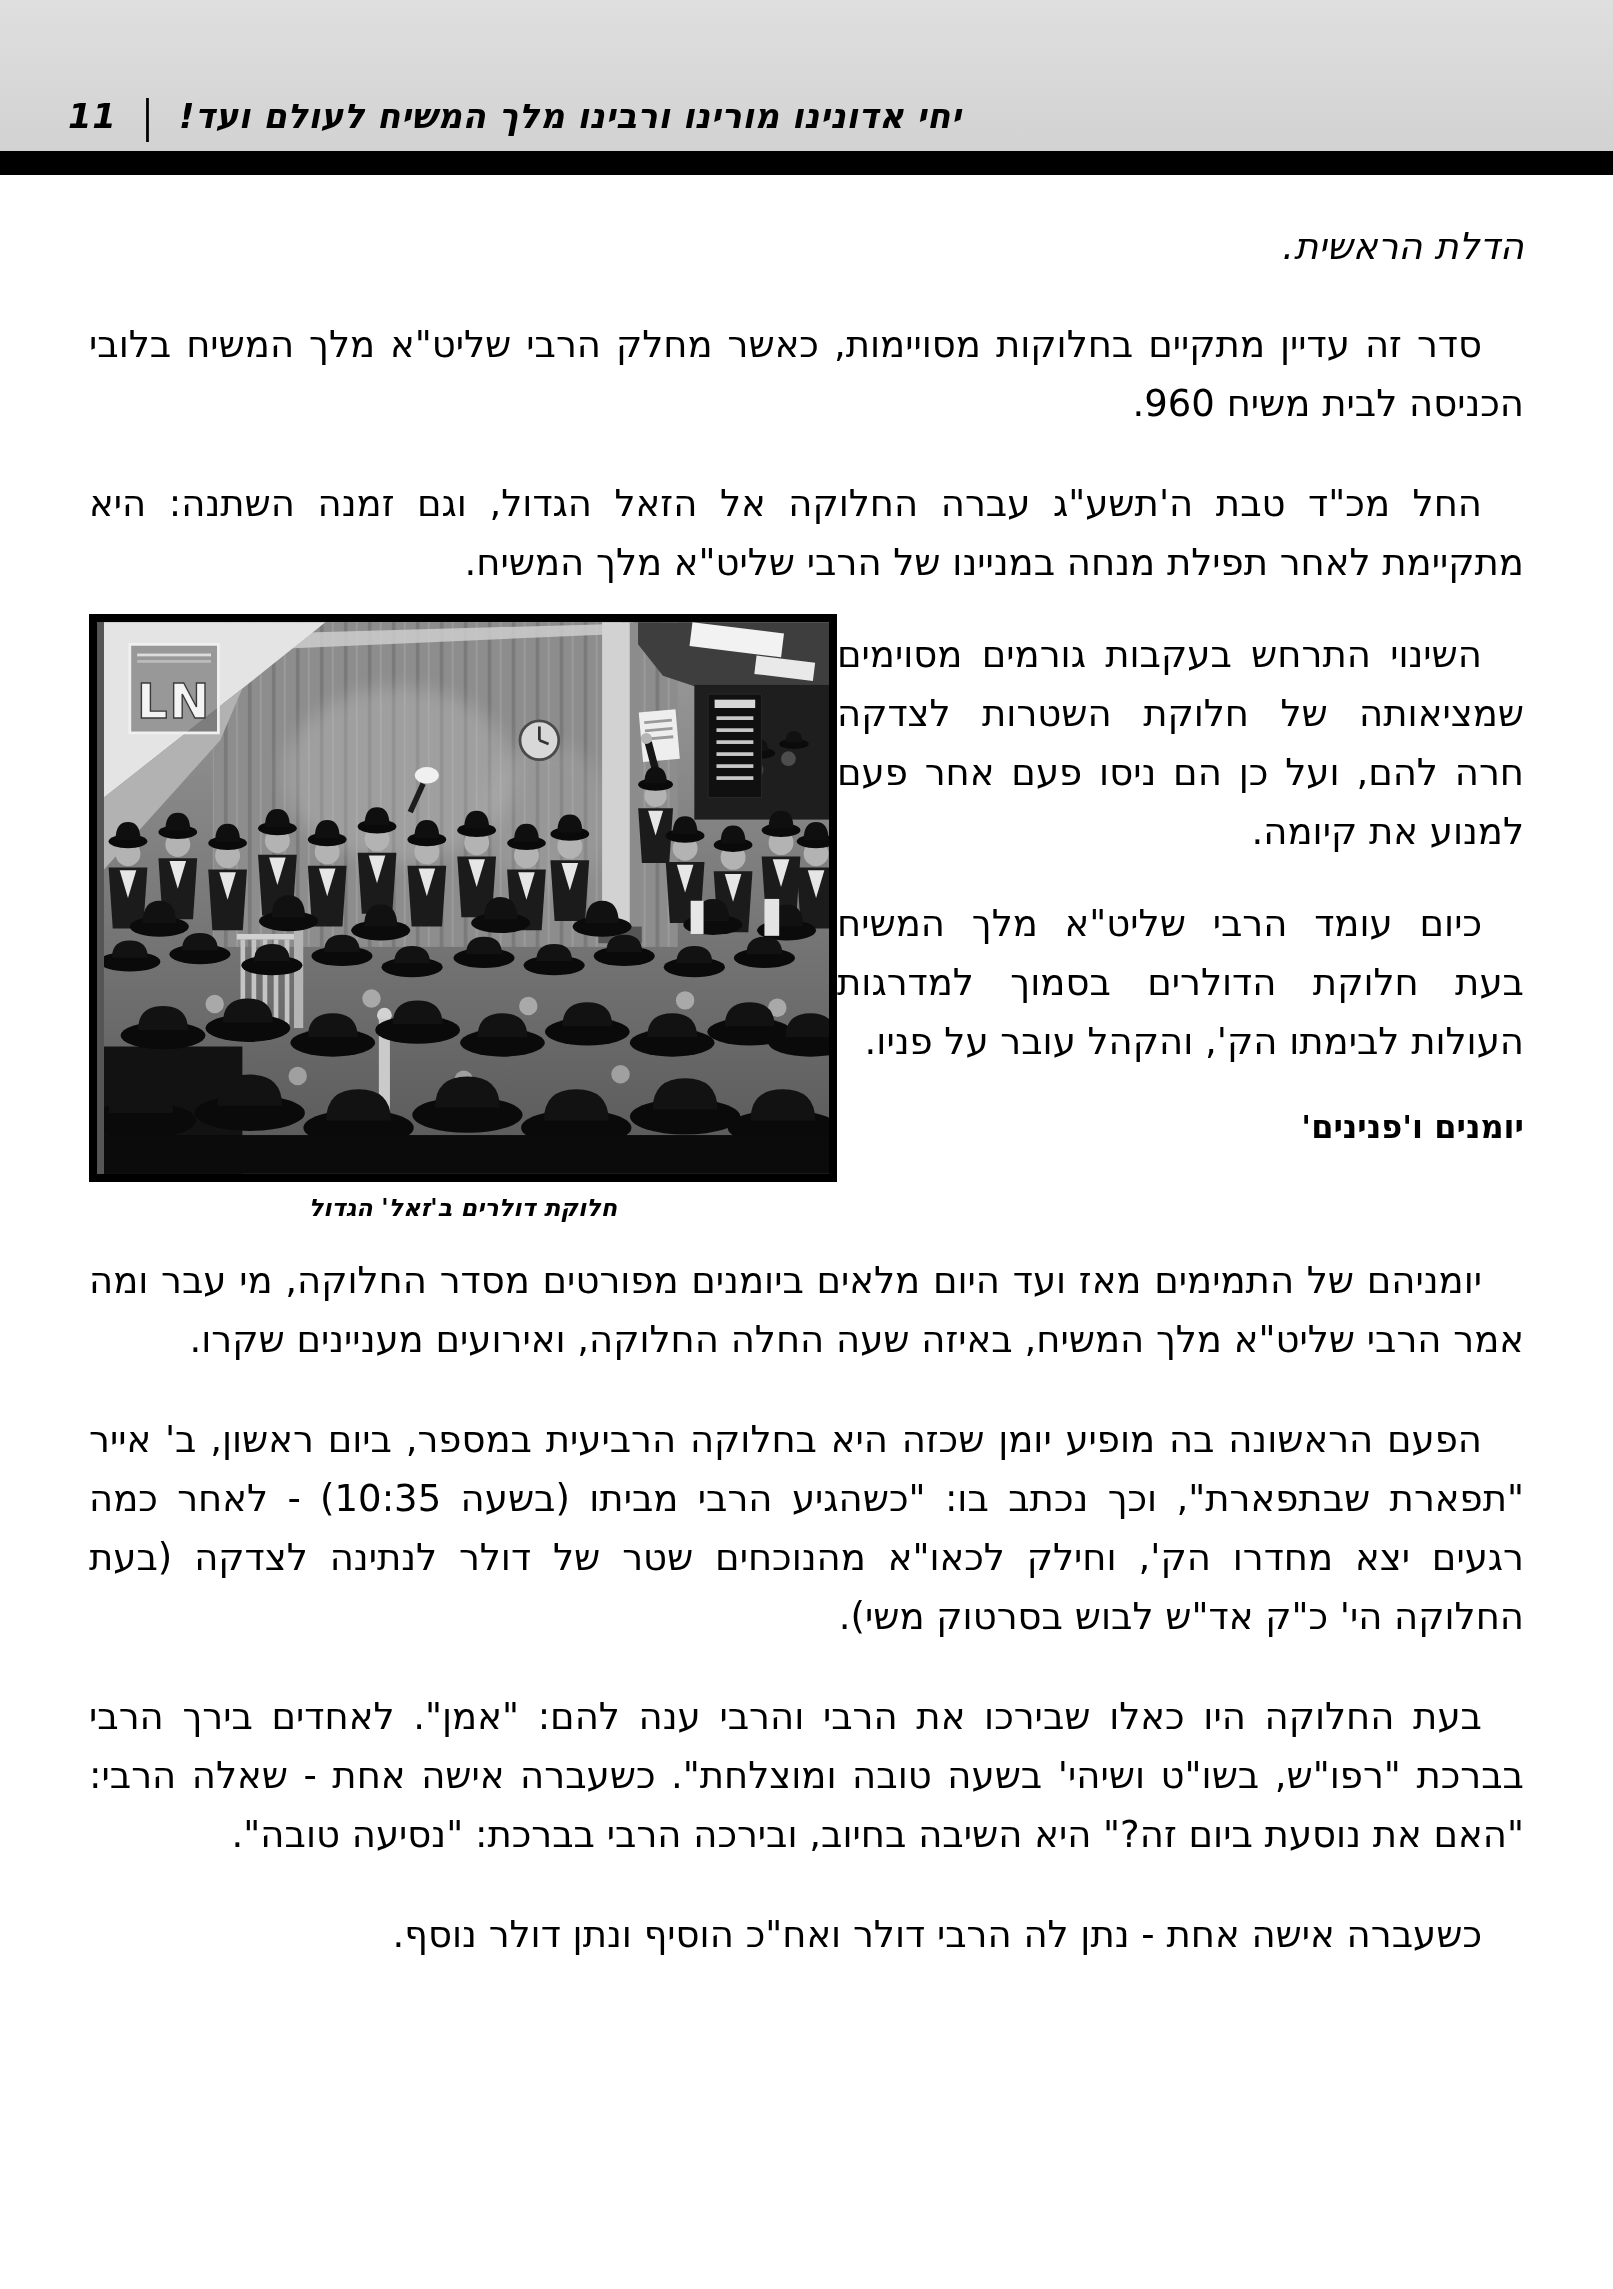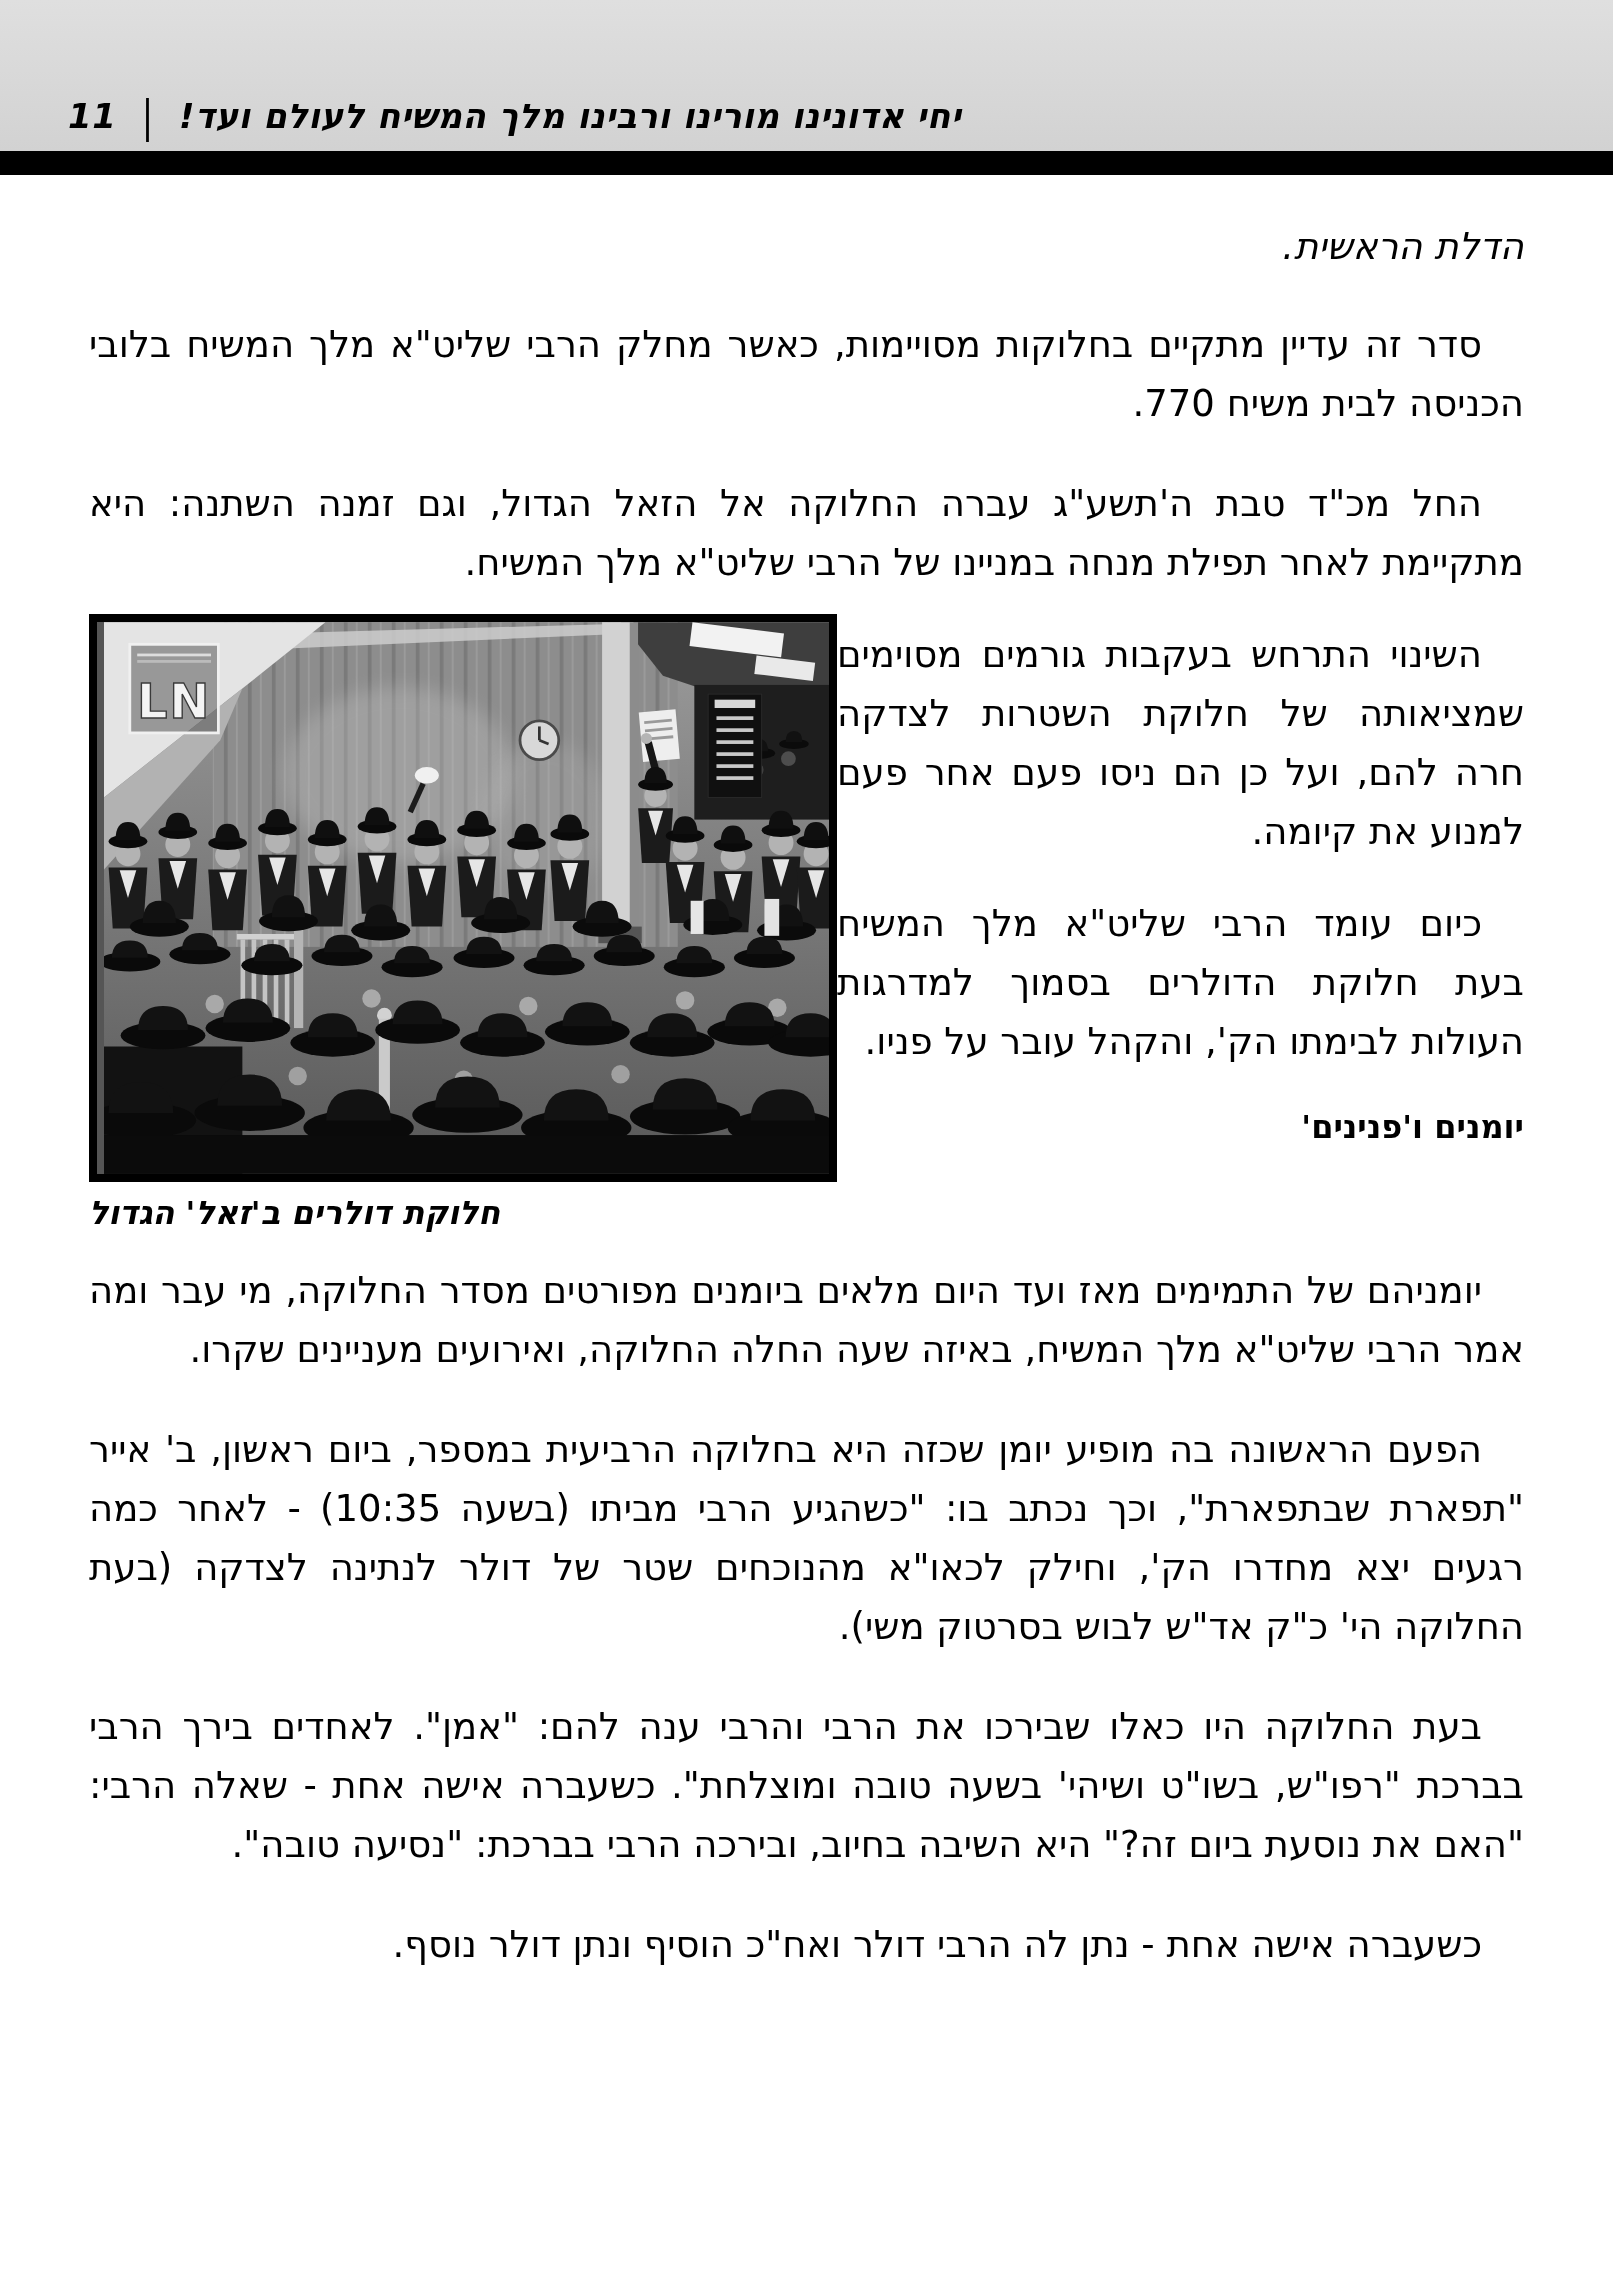--- a/index.html
+++ b/index.html
@@ -32,21 +32,21 @@
   .media-row{display:flex;align-items:flex-start;margin-bottom:5.5px;}
   .side-col{flex:1 1 auto;padding-top:11px;min-width:0;}
   .side-col p{margin-bottom:33px;}
   .section-heading{
     font-size:32px;font-weight:bold;margin:37px 0 0 0;line-height:1.2;
   }
   figure.photo-fig{flex:0 0 748px;width:748px;margin:0;}
   .photo-frame{border:8px solid #000000;line-height:0;background:#555;}
   .photo-frame svg{display:block;width:725px;height:552px;}
   figcaption.caption{
-    direction:rtl;text-align:left;font-size:32px;font-style:italic;font-weight:bold;
+    direction:rtl;text-align:center;font-size:24px;font-style:italic;font-weight:bold;
     margin-top:11px;line-height:1.25;
   }
   p.p3{margin-top:28px;}
   p.p7{margin-bottom:0;}
 </style>
 </head>
 <body>
 
 <div class="page">
 
@@ -56,21 +56,21 @@
       <span class="hdr-divider">|</span>
       <span>11</span>
     </div>
   </div>
   <div class="black-bar"></div>
 
   <div class="content">
 
     <p class="opening">הדלת הראשית.</p>
 
-    <p class="p1">סדר זה עדיין מתקיים בחלוקות מסויימות, כאשר מחלק הרבי שליט"א מלך המשיח בלובי הכניסה לבית משיח 770.</p>
+    <p class="p1">סדר זה עדיין מתקיים בחלוקות מסויימות, כאשר מחלק הרבי שליט"א מלך המשיח בלובי הכניסה לבית משיח 960.</p>
 
     <p class="p2">החל מכ"ד טבת ה'תשע"ג עברה החלוקה אל הזאל הגדול, וגם זמנה השתנה: היא מתקיימת לאחר תפילת מנחה במניינו של הרבי שליט"א מלך המשיח.</p>
 
     <div class="media-row">
 
       <div class="side-col">
         <p>השינוי התרחש בעקבות גורמים מסוימים שמציאותה של חלוקת השטרות לצדקה חרה להם, ועל כן הם ניסו פעם אחר פעם למנוע את קיומה.</p>
         <p>כיום עומד הרבי שליט"א מלך המשיח בעת חלוקת הדולרים בסמוך למדרגות העולות לבימתו הק', והקהל עובר על פניו.</p>
         <h2 class="section-heading">יומנים ו'פנינים'</h2>
       </div>

